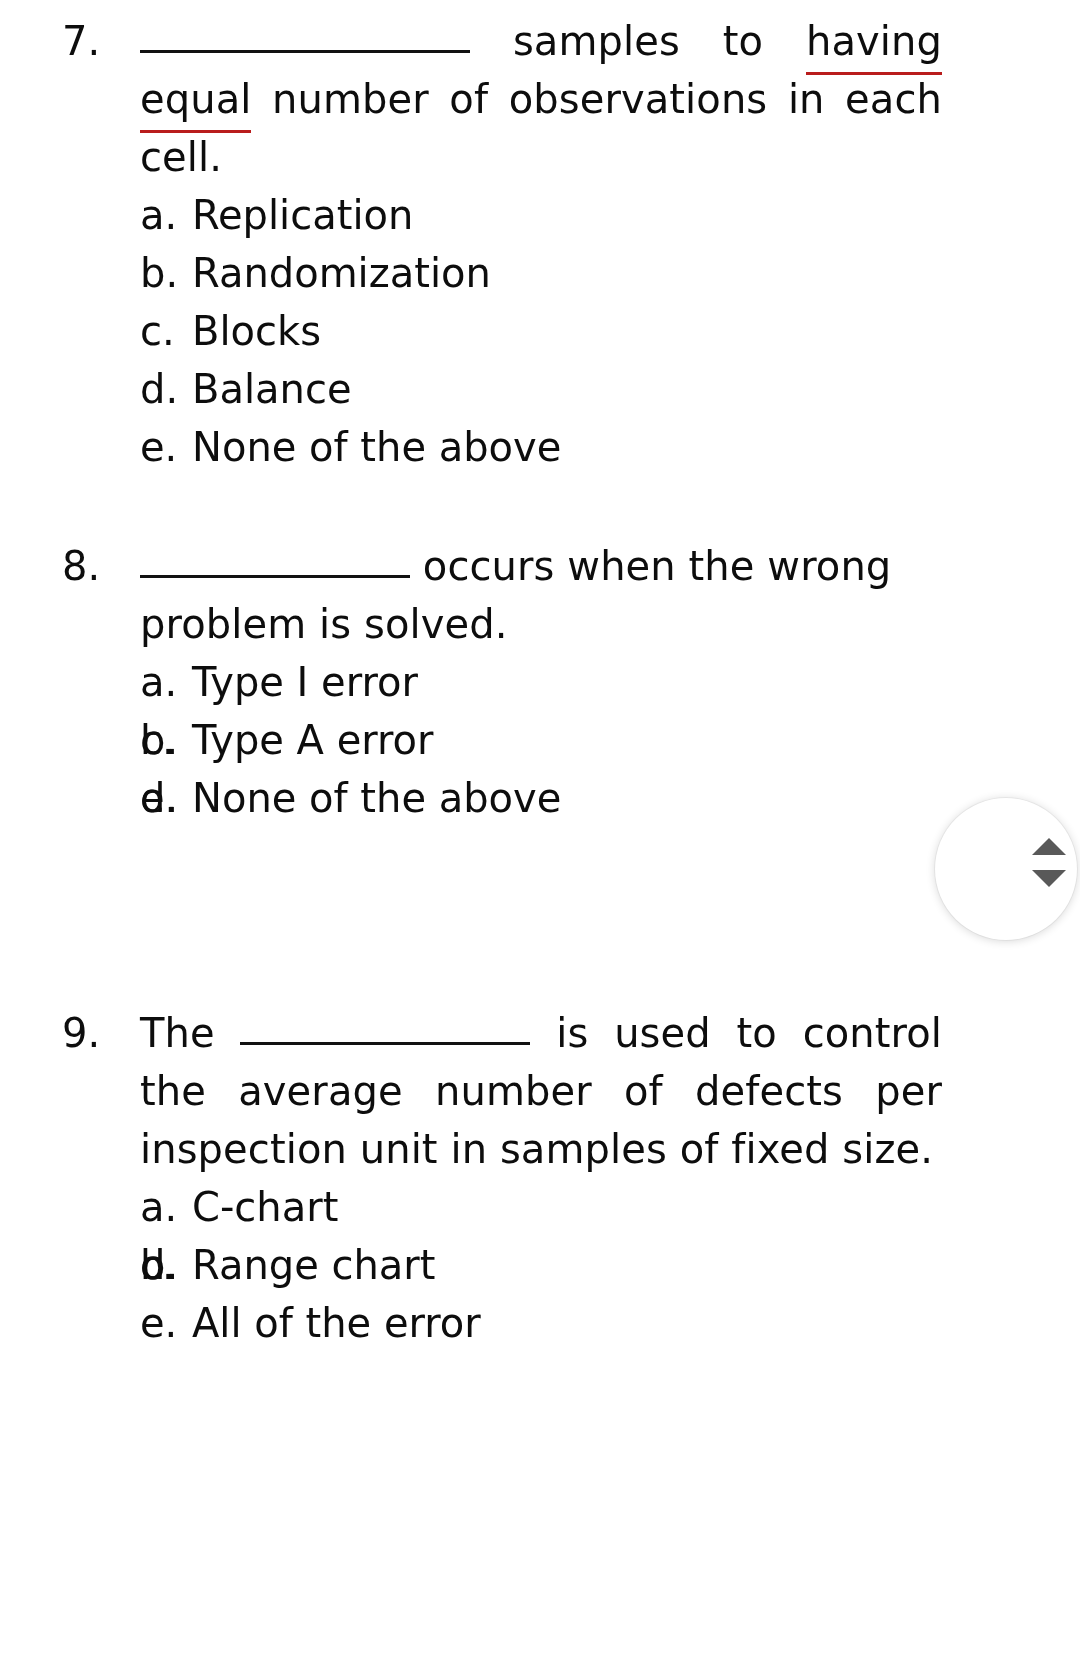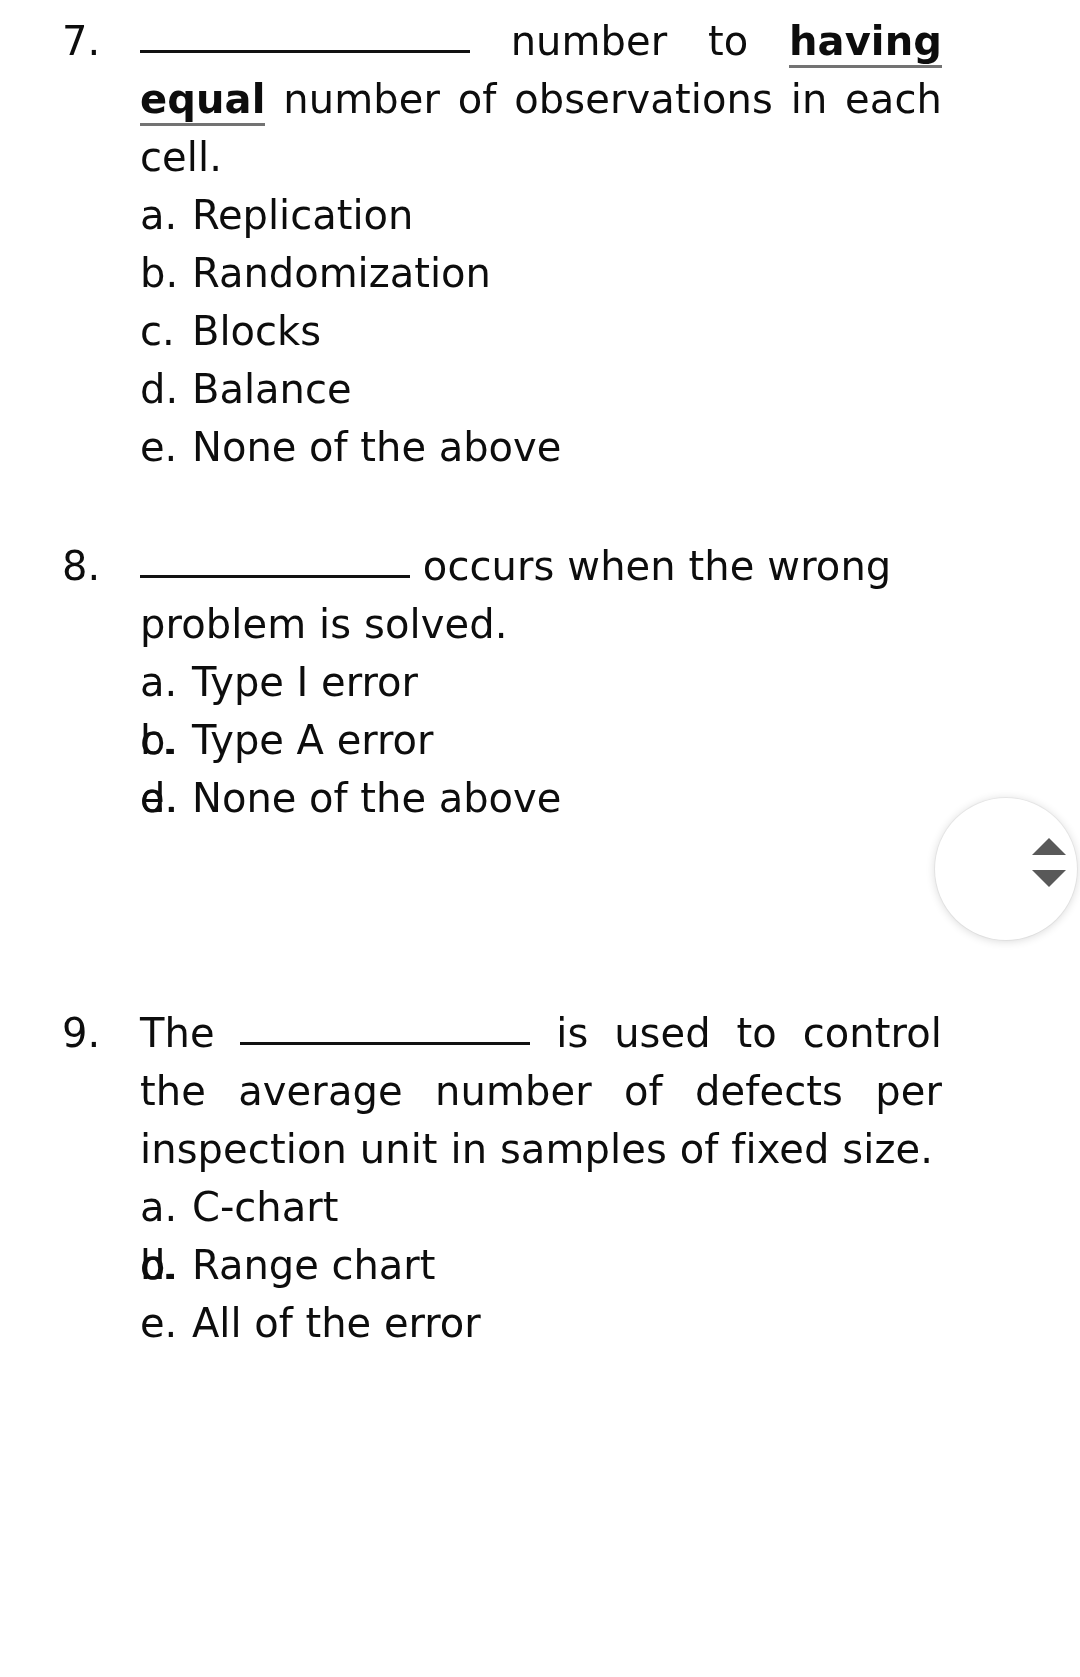--- a/index.html
+++ b/index.html
@@ -65,23 +65,22 @@
     border-bottom: 3px solid #111111;
     vertical-align: 2px;
     height: 34px;
   }
   .blank-long { width: 330px; }
   .blank-mid  { width: 270px; }
   .blank-short{ width: 290px; }
 
   
   .sp-underline {
-    border-bottom: 3px solid #737373;
-    padding-bottom: 1px;
-    font-weight: bold;
+    border-bottom: 3px solid #b91c1c;
+    padding-bottom: 8px;
   }
 
   
   .options {
     margin: 0;
     padding: 0;
     list-style: none;
   }
   .option {
     position: relative;
@@ -135,21 +134,21 @@
 </style>
 </head>
 <body>
 
 <div id="page">
 
   <div class="question-block" style="top: 12px;">
     <div class="stem">
       <span class="q-num">7.</span>
       <span class="blank blank-long"></span>
-      <span>number to </span><span class="sp-underline">having</span><span> </span><span class="sp-underline">equal</span><span> number of observations in each cell.</span>
+      <span>samples to </span><span class="sp-underline">having</span><span> </span><span class="sp-underline">equal</span><span> number of observations in each cell.</span>
     </div>
     <ul class="options">
       <li class="option">
         <span class="opt-letter">a.</span>
         <span class="opt-text">Replication</span>
       </li>
       <li class="option">
         <span class="opt-letter">b.</span>
         <span class="opt-text">Randomization</span>
       </li>

